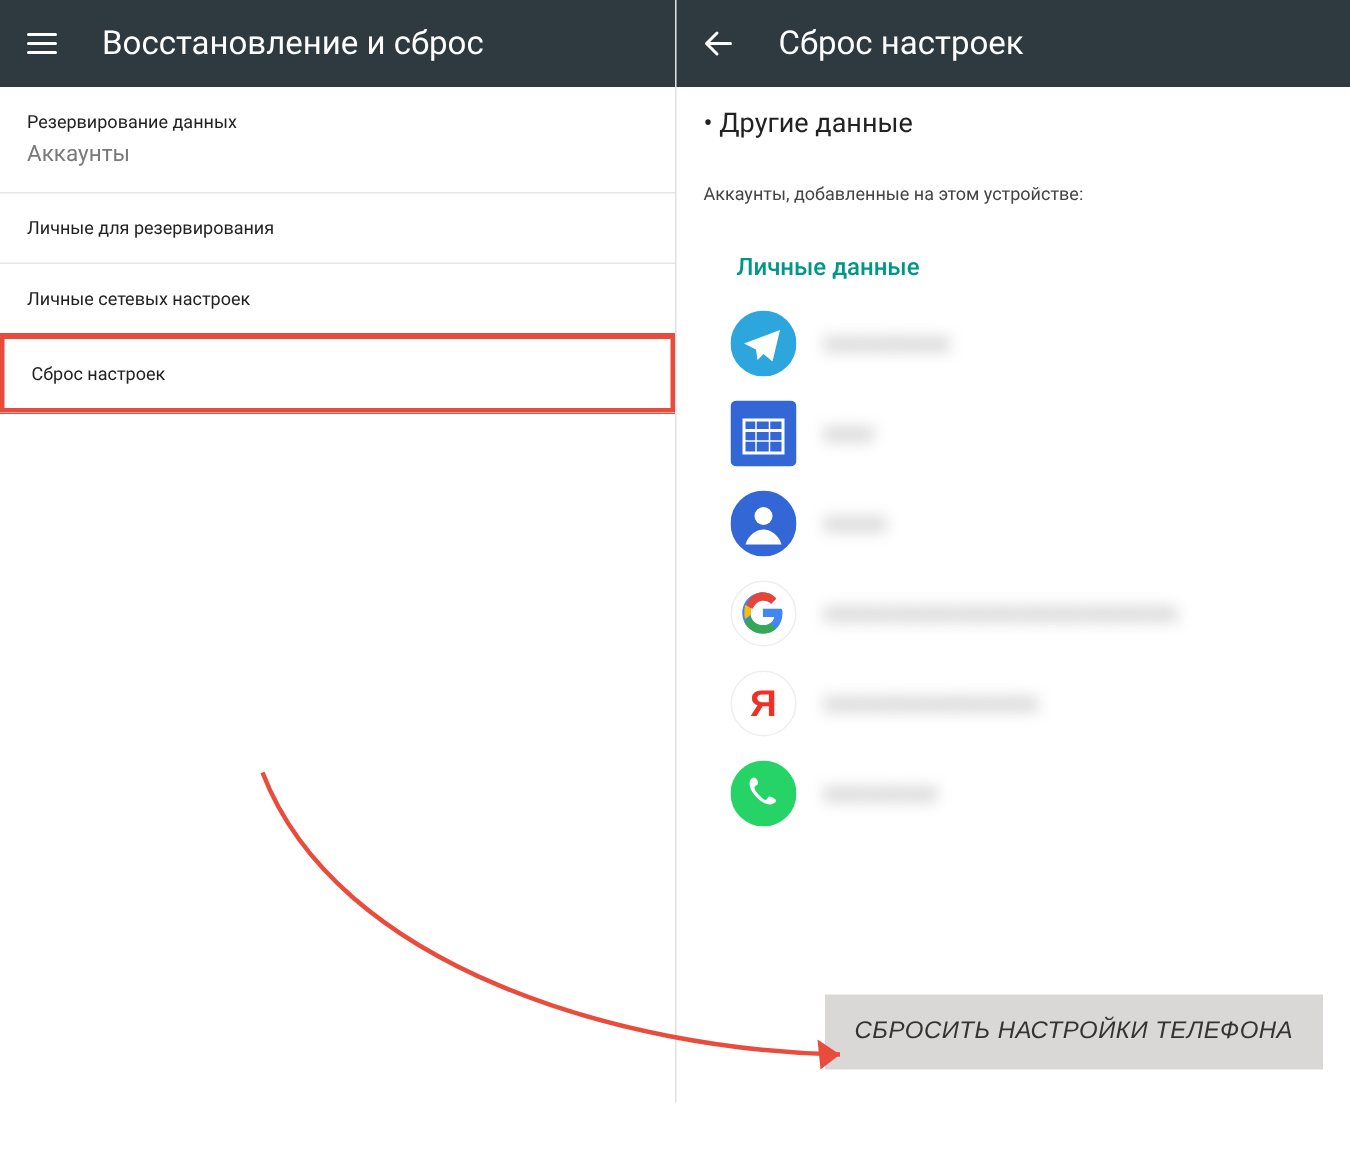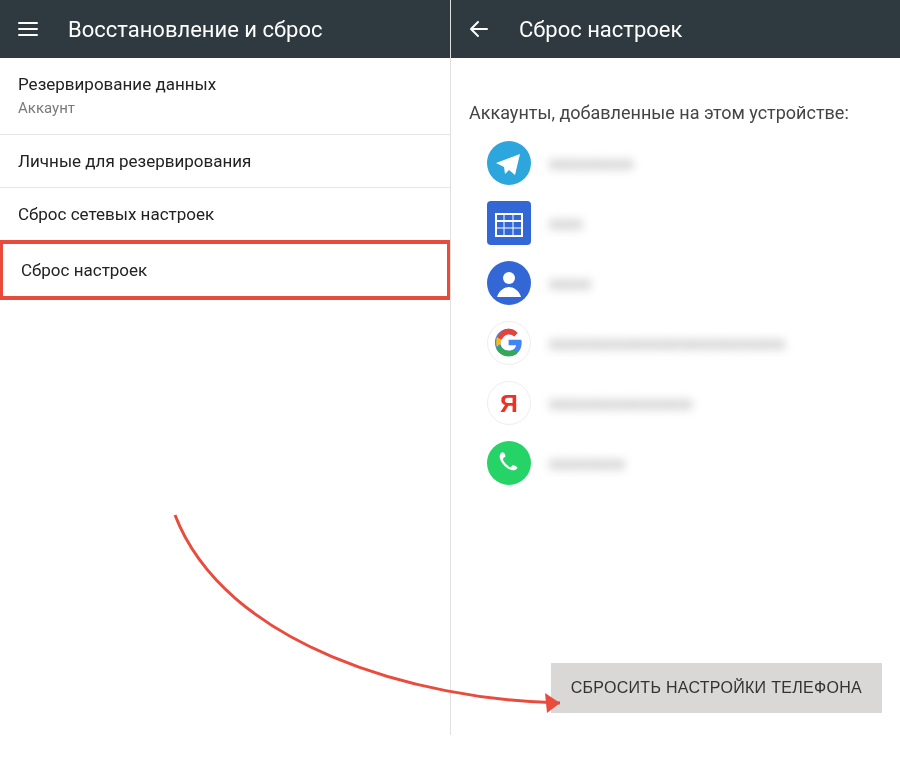--- a/index.html
+++ b/index.html
@@ -27,51 +27,51 @@
   .appbar .title { font-size: 22px; font-weight: 400; }
   .icon-btn { width: 28px; height: 28px; display:flex; align-items:center; justify-content:center; cursor:pointer; }
   .icon-btn svg { width: 24px; height: 24px; fill: #fff; stroke:#fff; }
 
   .list-item {
     padding: 16px 18px;
     border-bottom: 1px solid #e6e6e6;
     position: relative;
     cursor: pointer;
   }
-  .list-item .primary   { font-size: 17px; color: #222; }
+  .list-item .primary   { font-size: 12px; color: #222; }
   .list-item .secondary { font-size: 15px; color: #7a7a7a; margin-top: 4px; line-height: 1.35; max-width: 320px;}
   .list-item .blur-text { filter: blur(4px); color:#9c9c9c; display:inline-block;}
   .list-item.hi { border: 3px solid #e84b3c; box-shadow: 0 0 0 1px #e84b3c; }
 
   .toggle {
     position: absolute; right: 22px; top: 50%; transform: translateY(-50%);
     width: 40px; height: 16px; background: #7fd3c9; border-radius: 10px;
   }
   .toggle::after{
     content:""; position:absolute; right:-2px; top:-3px;
     width:22px; height:22px; background:#009688; border-radius:50%;
     box-shadow:0 1px 3px rgba(0,0,0,.3);
   }
 
   
   .body-right { padding: 14px 18px 0 18px; color:#222; font-size:18px; }
-  .acc-head { font-size:18px; color:#444; margin: 28px 0 8px 0; line-height:1.4; }
+  .acc-head { font-size:12px; color:#444; margin: 28px 0 8px 0; line-height:1.4; }
   .section-label { color:#009688; font-weight:500; font-size:16px; margin: 30px 0 12px 22px; }
 
   .acc-row { display:flex; align-items:center; gap:18px; padding:8px 0 8px 18px; }
   .acc-row .acc-text { filter: blur(5px); color:#8f8f8f; font-size:17px; }
   .acc-icon { width:44px; height:44px; border-radius:50%; display:flex; align-items:center; justify-content:center; flex:0 0 44px;}
   .acc-icon svg { width:44px; height:44px; }
 
   .reset-btn {
     position:absolute; right: 18px; bottom: 22px;
     background:#d9d8d6; color:#333;
     font-size:16px; font-weight:500;
     padding: 16px 20px; letter-spacing:.3px;
-    border:none; cursor:pointer;
+    border:none; cursor:pointer;font-style:italic;
   }
 
   
   .arrow-svg { position:absolute; left: 165px; top: 505px; width: 440px; height: 220px; pointer-events:none; }
   .arrow-svg path { stroke:#e94b3c; stroke-width:3; fill:none; }
   .arrow-svg polygon { fill:#e94b3c; }
 </style>
 </head>
 <body>
 
@@ -80,49 +80,51 @@
     <div class="icon-btn">
       <svg viewBox="0 0 24 24">
           <path d="M3 6h18M3 12h18M3 18h18" stroke-width="2" stroke-linecap="round"></path>
         </svg>
     </div>
     <div class="title">Восстановление и сброс</div>
   </div>
 
   <div class="list-item">
     <div class="primary">Резервирование данных</div>
-    <div class="secondary">Аккаунт</div>
+    <div class="secondary">Аккаунты</div>
   </div>
 
   <div class="list-item">
     <div class="primary">Личные для резервирования</div>
   </div>
 
 
   <div class="list-item">
-    <div class="primary">Сброс сетевых настроек</div>
+    <div class="primary">Личные сетевых настроек</div>
   </div>
 
   <div class="list-item hi">
     <div class="primary">Сброс настроек</div>
   </div>
 </div>
 
 <div class="pane pane-right">
   <div class="appbar">
     <div class="icon-btn">
       <svg viewBox="0 0 24 24">
           <path d="M20 12H4M11 5l-7 7 7 7" stroke-width="2" stroke-linecap="round" stroke-linejoin="round" fill="none"></path>
         </svg>
     </div>
     <div class="title">Сброс настроек</div>
   </div>
 
   <div class="body-right">
+    <div>• Другие данные</div>
     <div class="acc-head">Аккаунты, добавленные на этом устройстве:</div>
+    <div class="section-label">Личные данные</div>
 
     <div class="acc-row">
       <div class="acc-icon">
         <svg viewBox="0 0 44 44">
             <circle cx="22" cy="22" r="22" fill="#2da5dd"></circle>
             <path d="M9 22l24-9-5 21-6-5-4 4-1-7z" fill="#fff"></path>
           </svg>
       </div>
       <div class="acc-text">xxxxxxxxxx</div>
     </div>

